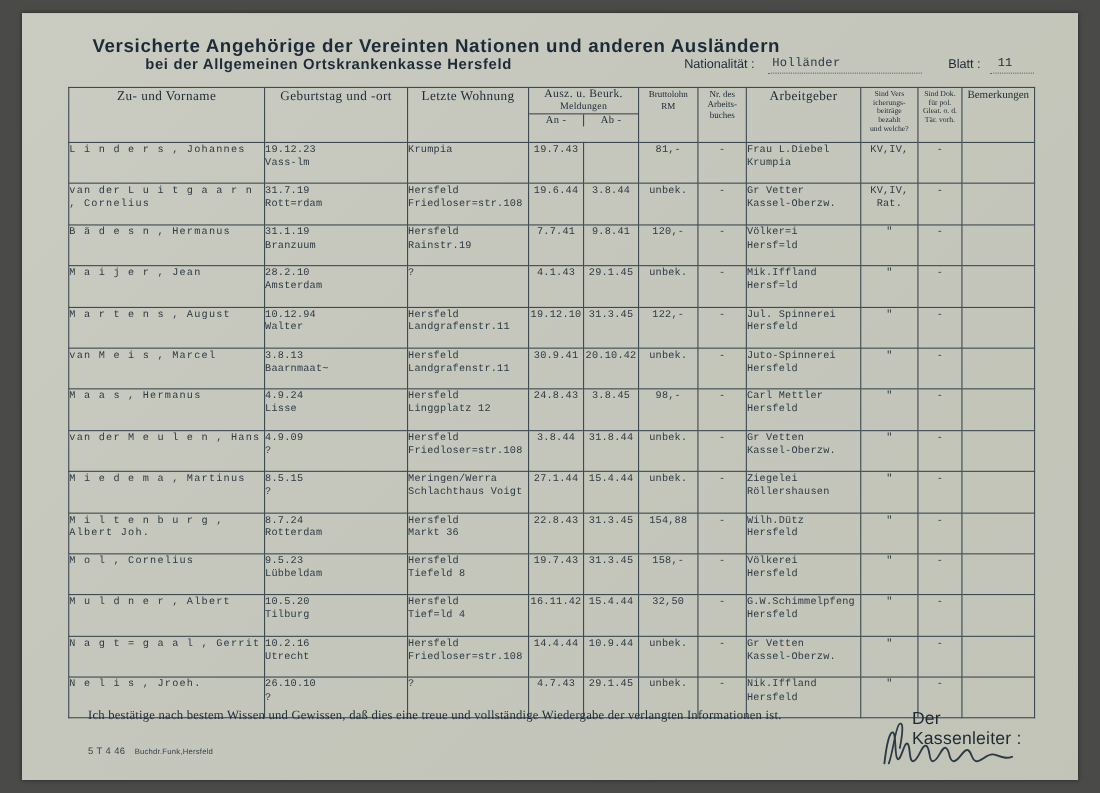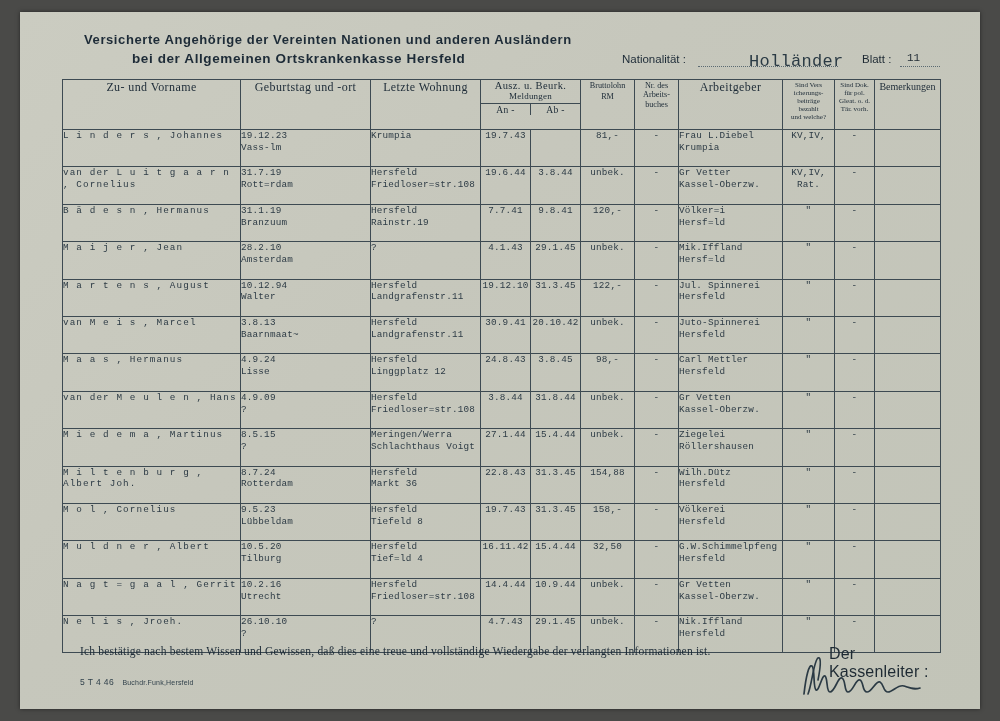--- a/index.html
+++ b/index.html
@@ -27,21 +27,21 @@
     width:878px;height:660px;
     color:#1e2a33;
   }
   
   .hdr{
     position:relative;
     height:48px;
   }
   .hdr-title{
     position:absolute;left:22px;top:0px;
-    font-size:13px;letter-spacing:.6px;
+    font-size:17px;letter-spacing:.6px;
     font-family:"Liberation Sans", sans-serif;
     font-weight:600;
     color:#1d2b37;
     white-space:nowrap;
     text-align:right;
   }
   .hdr-title2{
     position:absolute;left:70px;top:19px;
     font-size:13.5px;letter-spacing:.6px;
     font-family:"Liberation Sans", sans-serif;
@@ -49,22 +49,22 @@
     color:#1d2b37;
     white-space:nowrap;
   }
   .nat-label{
     position:absolute;left:560px;top:21px;
     font-size:11.5px;font-family:"Liberation Sans", sans-serif;
     color:#1d2b37;
   }
   .nat-value{
     position:absolute;left:640px;top:20px;
-    font-size:17px;font-family:"Liberation Mono", monospace;
-    color:#2a3a44;letter-spacing:.3px;margin-left:47px;
+    font-size:11px;font-family:"Liberation Mono", monospace;
+    color:#2a3a44;letter-spacing:.3px;
   }
   .nat-rule{
     position:absolute;left:636px;top:34px;width:140px;
     border-bottom:1px dotted #5b6a72;
   }
   .blatt-label{
     position:absolute;left:800px;top:21px;
     font-size:11.5px;font-family:"Liberation Sans", sans-serif;
   }
   .blatt-value{

